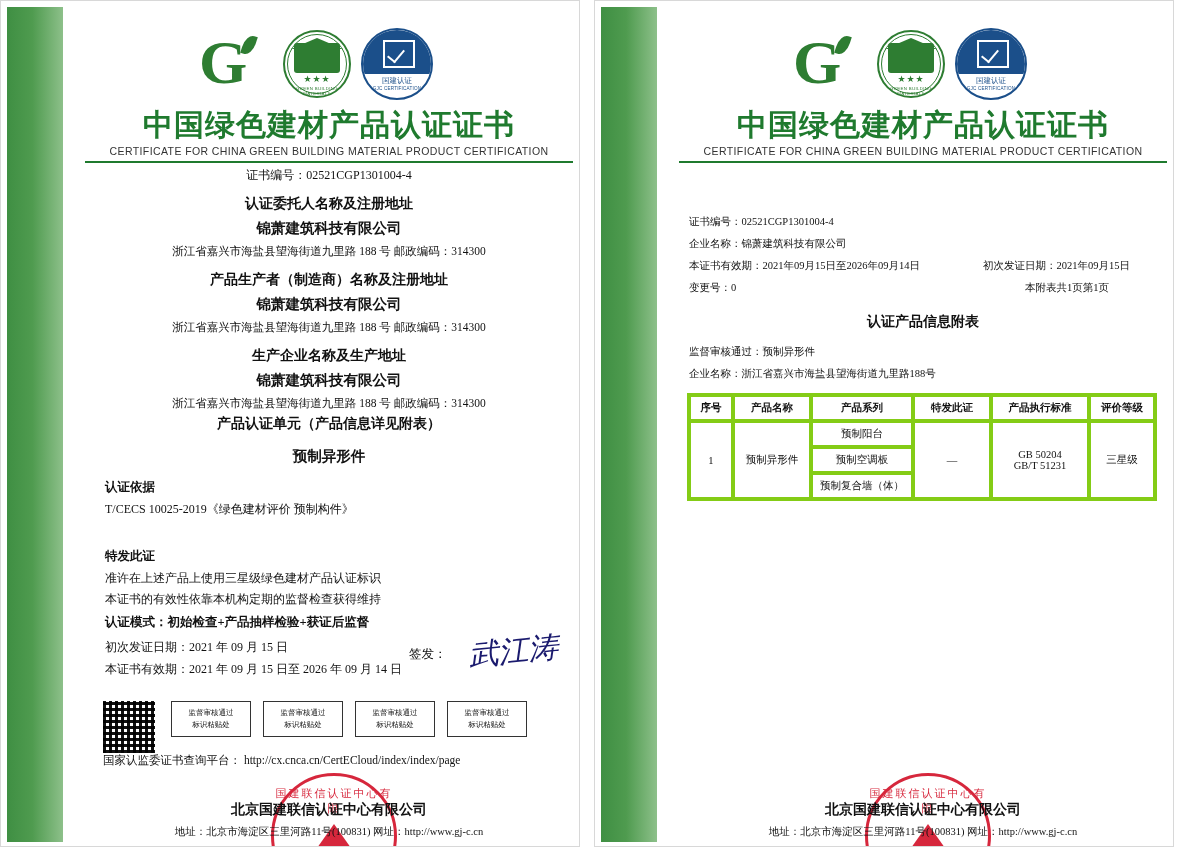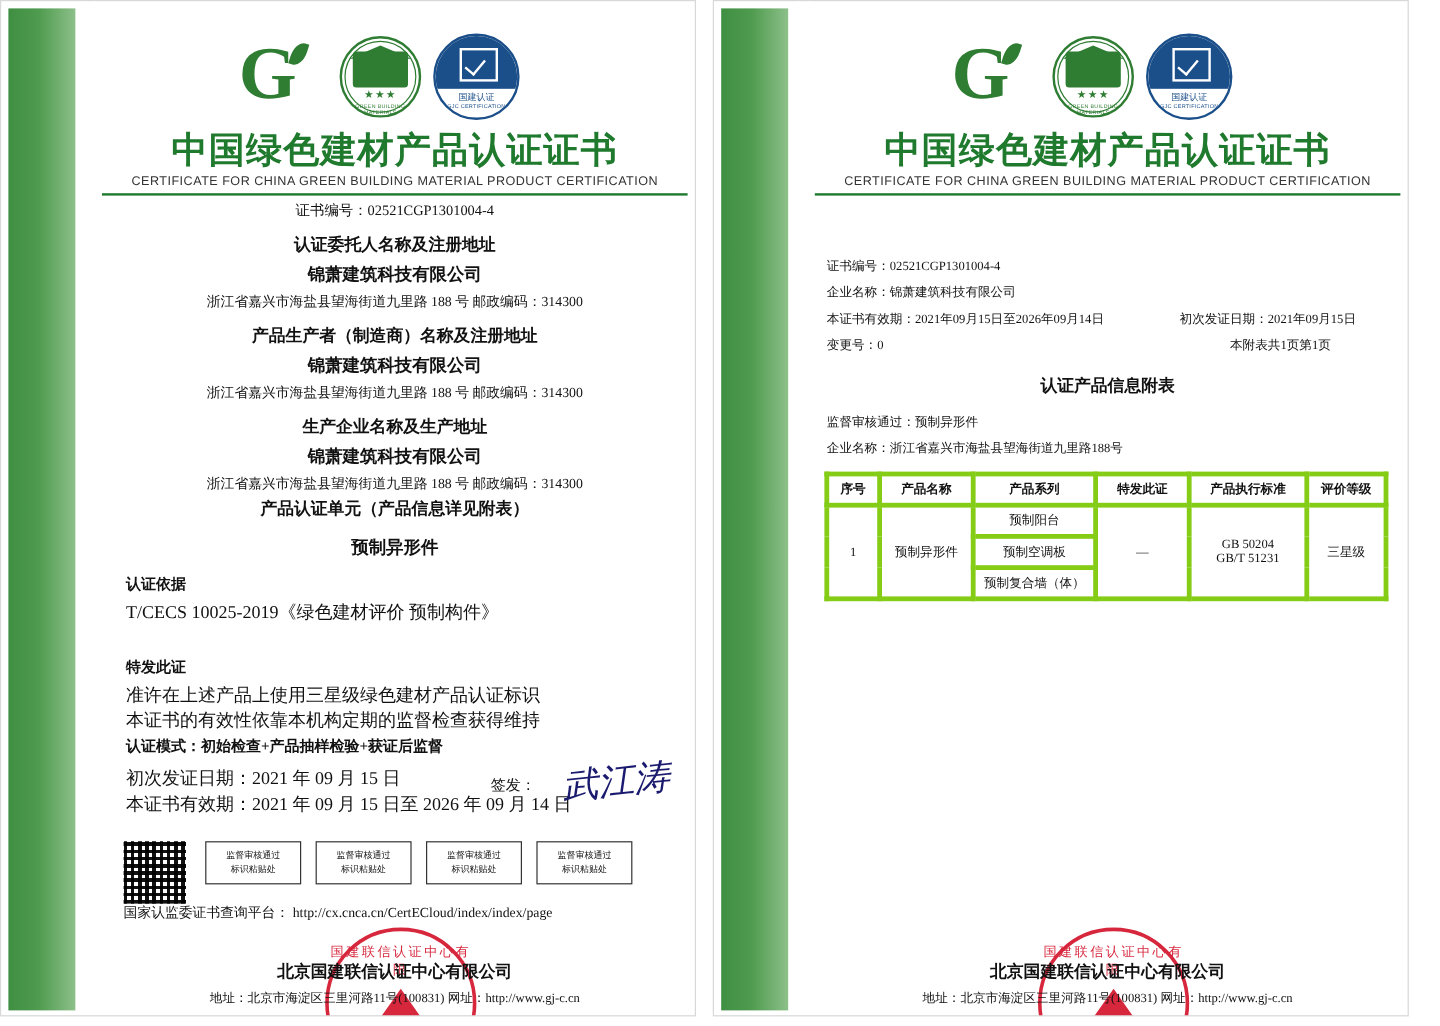--- a/index.html
+++ b/index.html
@@ -39,21 +39,21 @@
 
   .title-cn{position:absolute;left:0;top:104px;width:500px;text-align:center;font-size:30px;font-weight:bold;color:#1f7a2e;letter-spacing:1px;font-family:"DejaVu Sans",sans-serif;}
   .title-en{position:absolute;left:0;top:144px;width:500px;text-align:center;font-size:10.5px;color:#333;letter-spacing:.4px;font-family:"Liberation Sans",sans-serif;}
   .rule{position:absolute;left:6px;top:160px;width:488px;height:2px;background:#1f7a2e;}
 
   .cno{position:absolute;left:0;top:166px;width:500px;text-align:center;font-size:12px;}
   .sec-h{position:absolute;width:500px;text-align:center;font-size:14px;font-weight:bold;}
   .sec-c{position:absolute;width:500px;text-align:center;font-size:14.5px;font-weight:bold;}
   .sec-a{position:absolute;width:500px;text-align:center;font-size:11.5px;}
 
-  .lft{position:absolute;left:26px;font-size:15px;}
+  .lft{position:absolute;left:26px;font-size:12px;}
   .lft-b{position:absolute;left:26px;font-size:12.5px;font-weight:bold;}
 
   .sign{position:absolute;left:330px;top:572px;font-size:12.5px;}
   .sign-img{position:absolute;left:390px;top:556px;width:130px;height:58px;color:#1a1a6e;font-size:30px;font-family:"DejaVu Serif",serif;font-style:italic;transform:rotate(-6deg);}
 
   .qr{position:absolute;left:24px;top:650px;width:52px;height:52px;background:
      repeating-linear-gradient(90deg,#111 0 3px,#fff 3px 6px),
      repeating-linear-gradient(0deg,#111 0 3px,transparent 3px 6px);
      background-blend-mode:multiply;}
   .stamp-box{position:absolute;top:652px;width:80px;height:36px;border:1px solid #333;font-size:7.5px;line-height:12px;text-align:center;padding-top:5px;box-sizing:border-box;}

